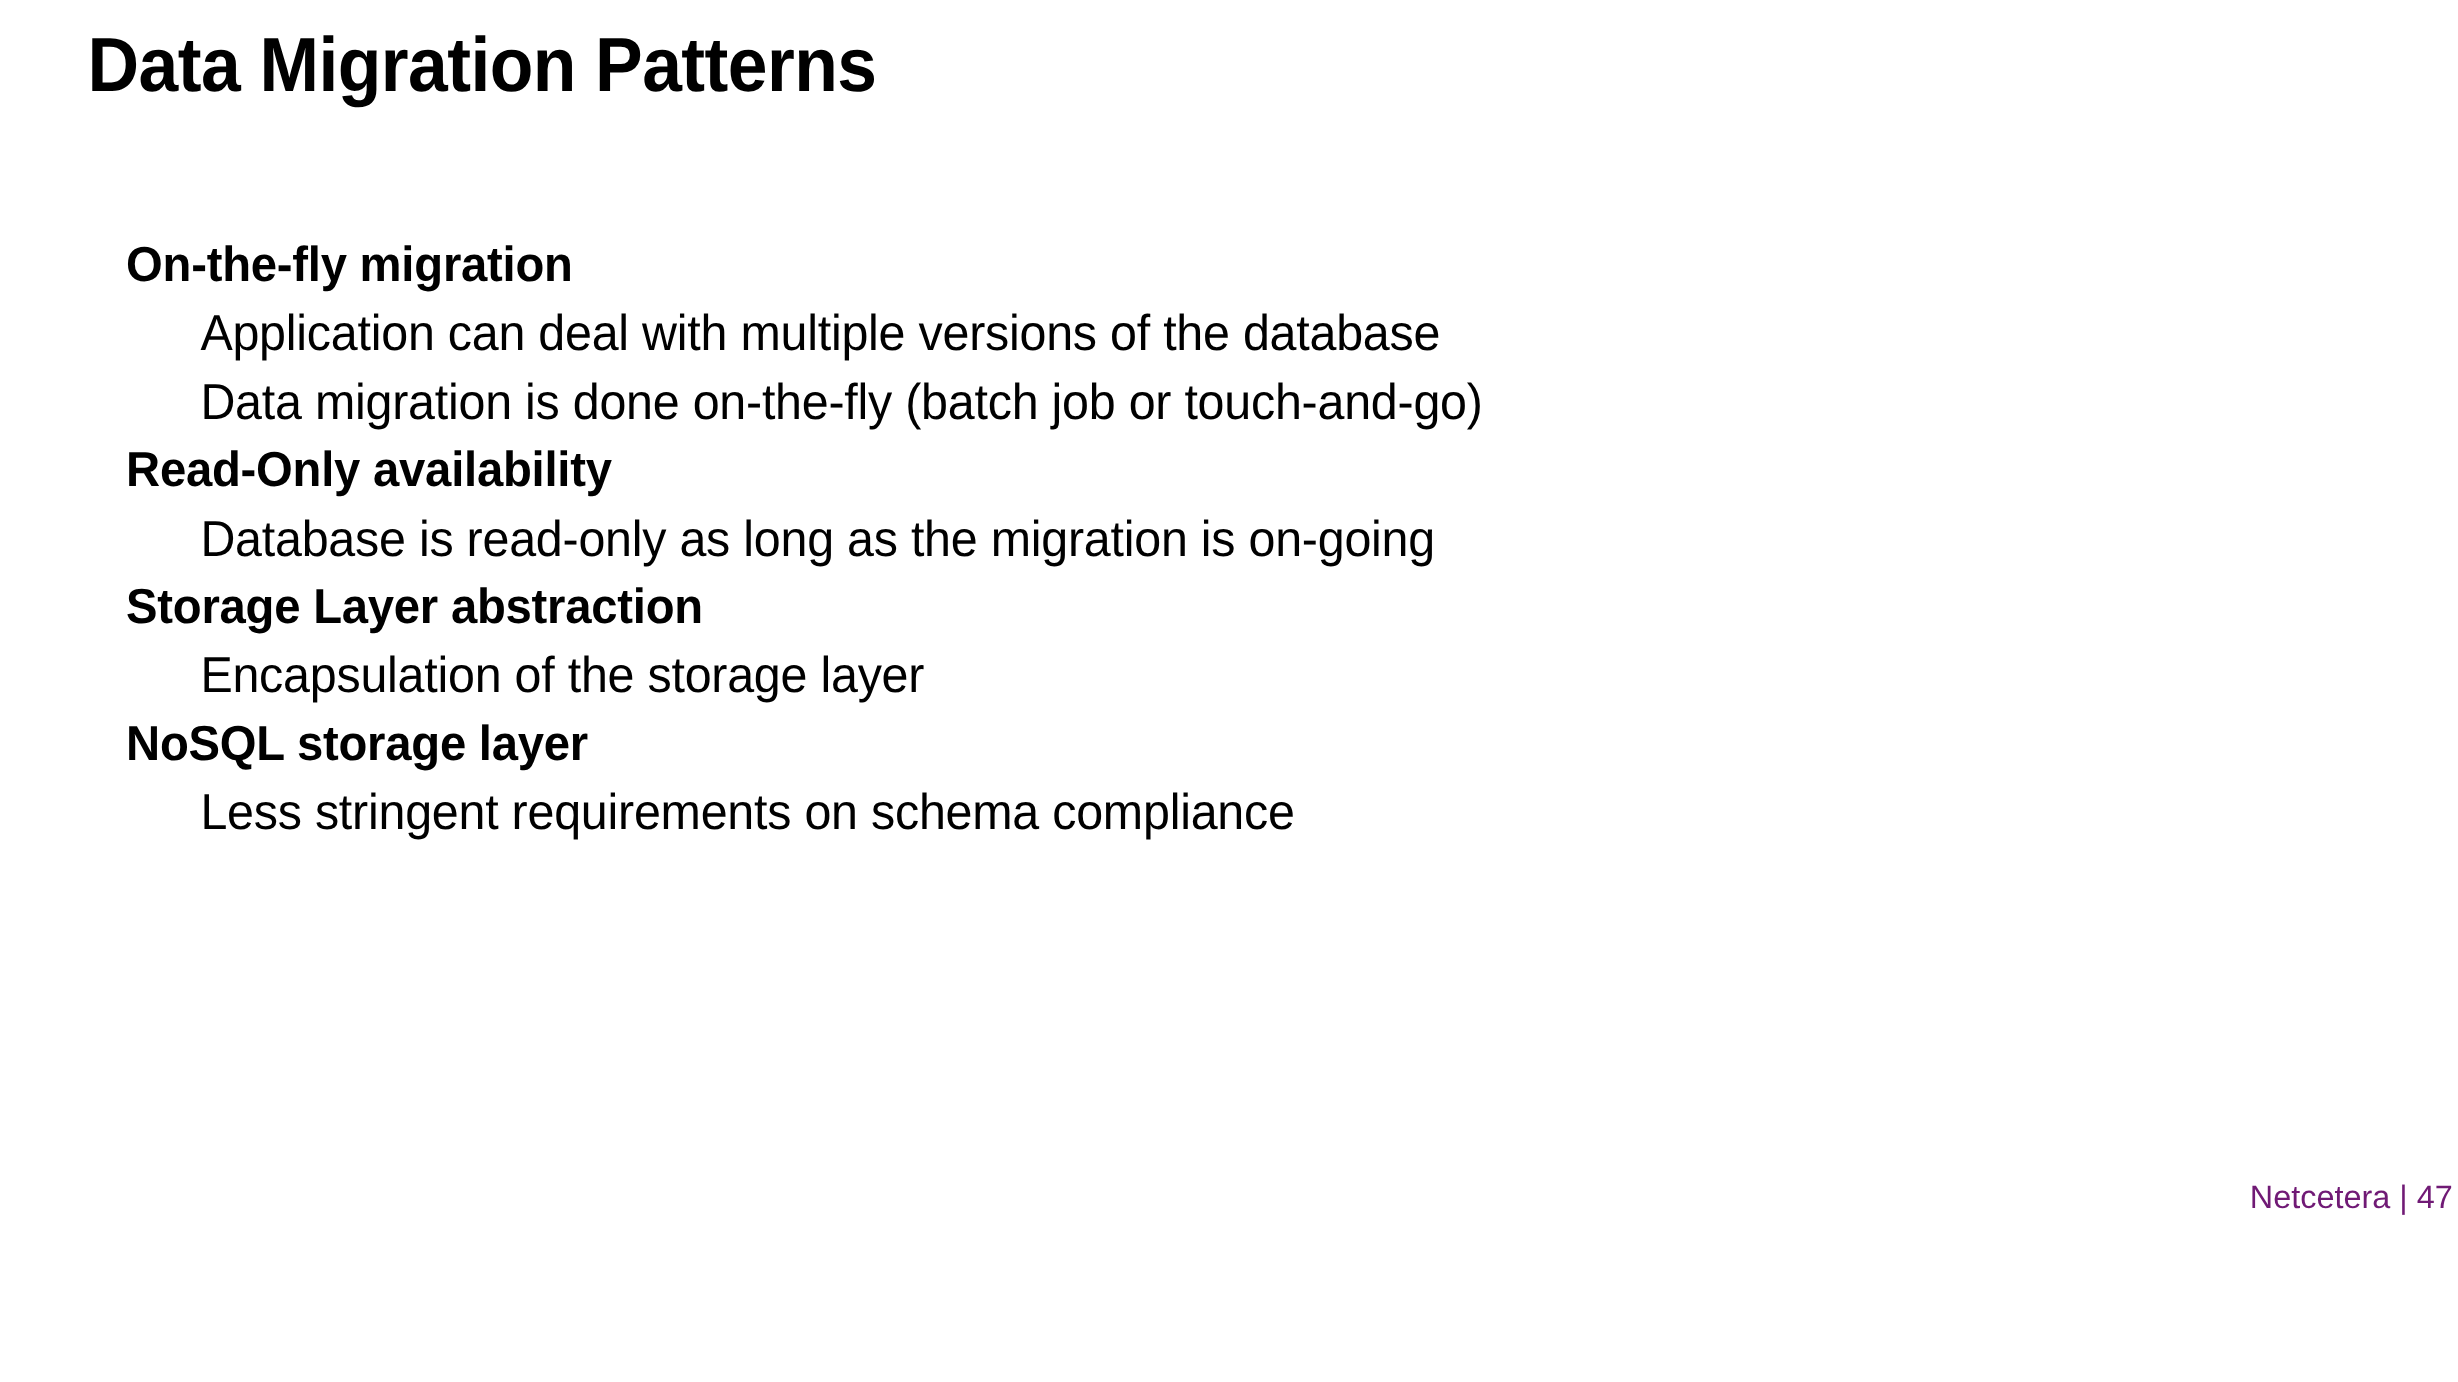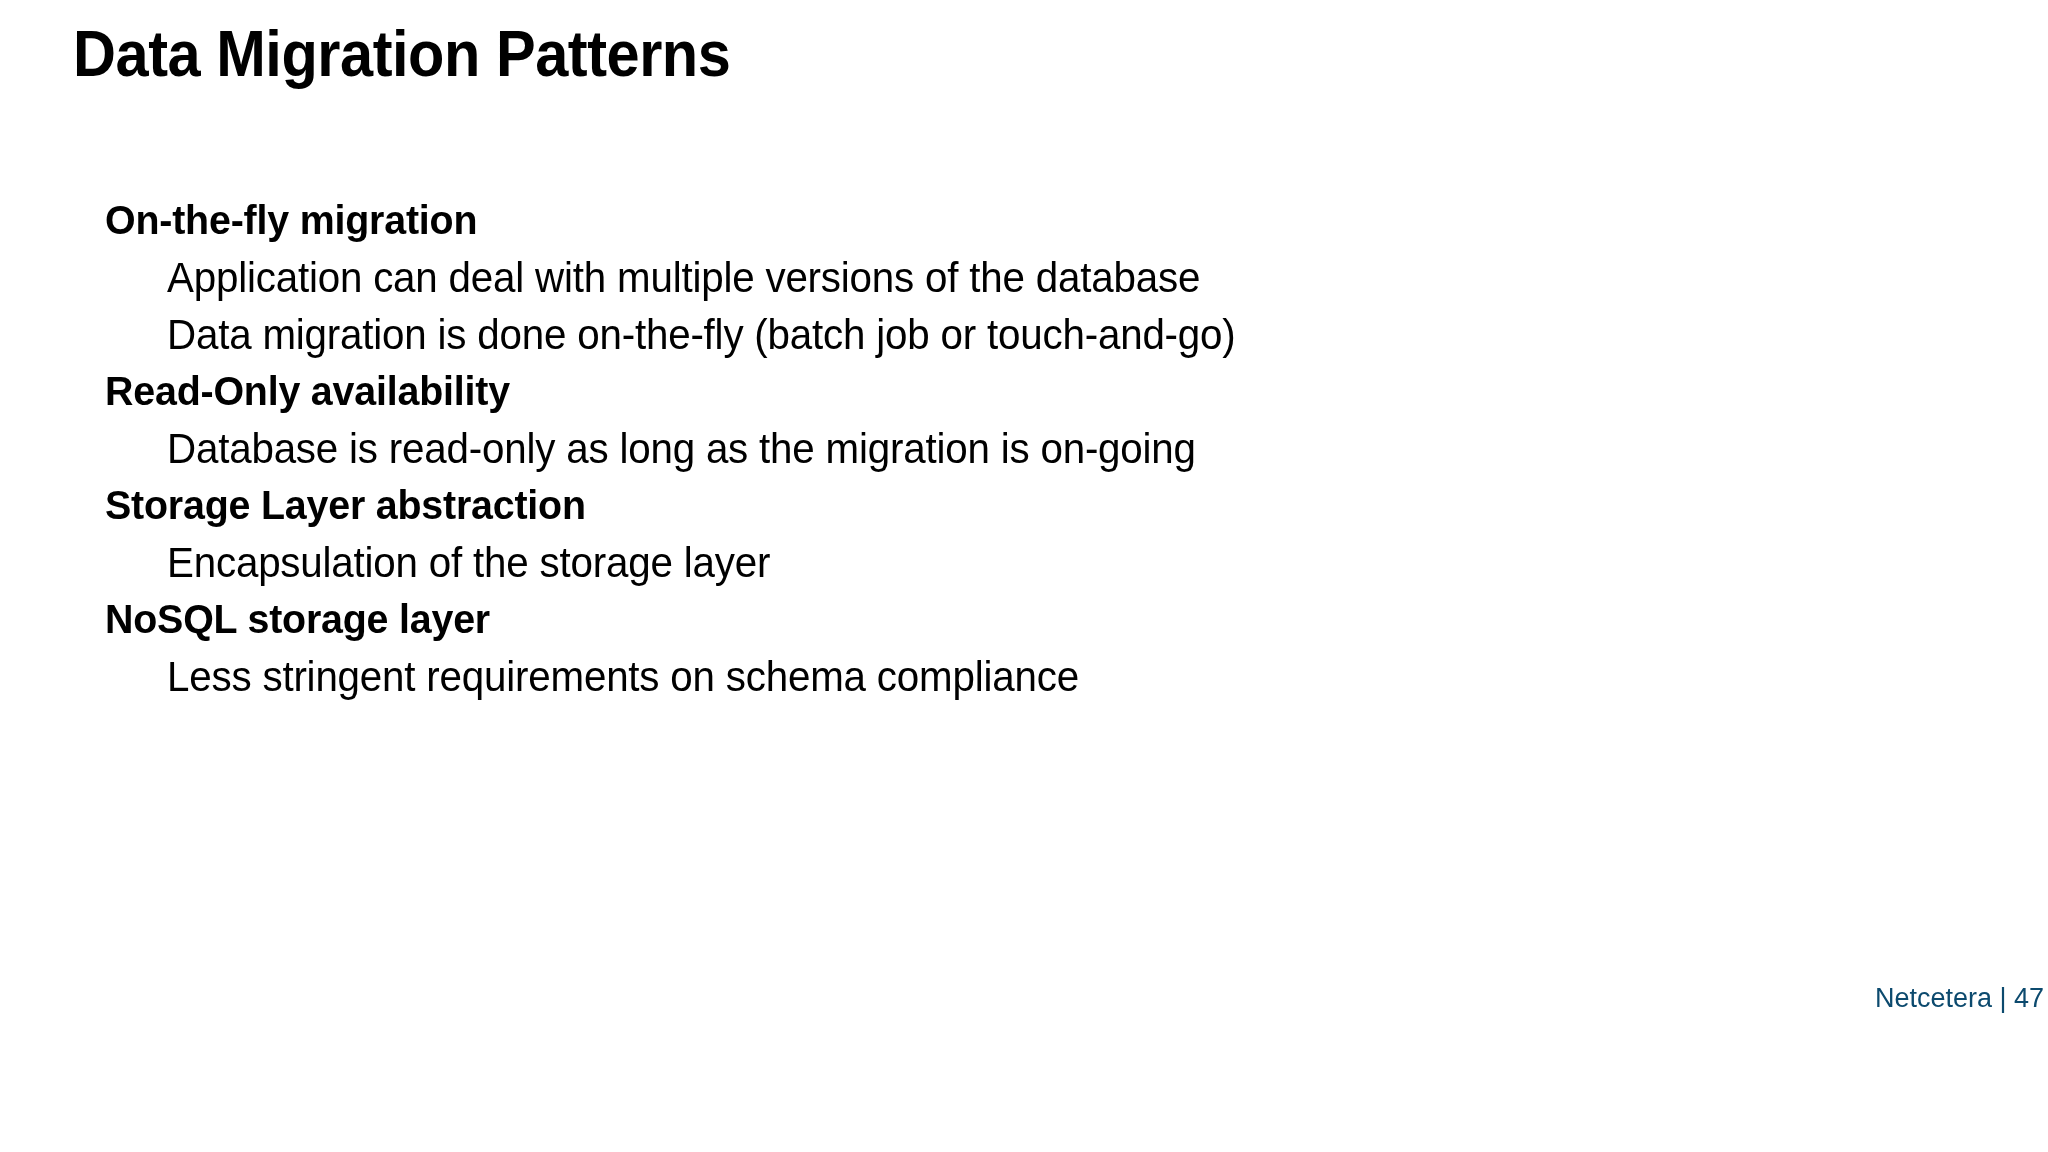--- a/index.html
+++ b/index.html
@@ -66,21 +66,21 @@
     letter-spacing: -0.2px;
   }
 
   
   #footer {
     position: absolute;
     right: 44px;
     bottom: 38px;
     font-size: 27px;
     font-weight: normal;
-    color: #0c4a6e;
+    color: #701a75;
     white-space: nowrap;
     text-align: right;
   }
 </style>
 </head>
 <body>
 
 <div id="slide">
 
   <div id="slide-title">Data Migration Patterns</div>

